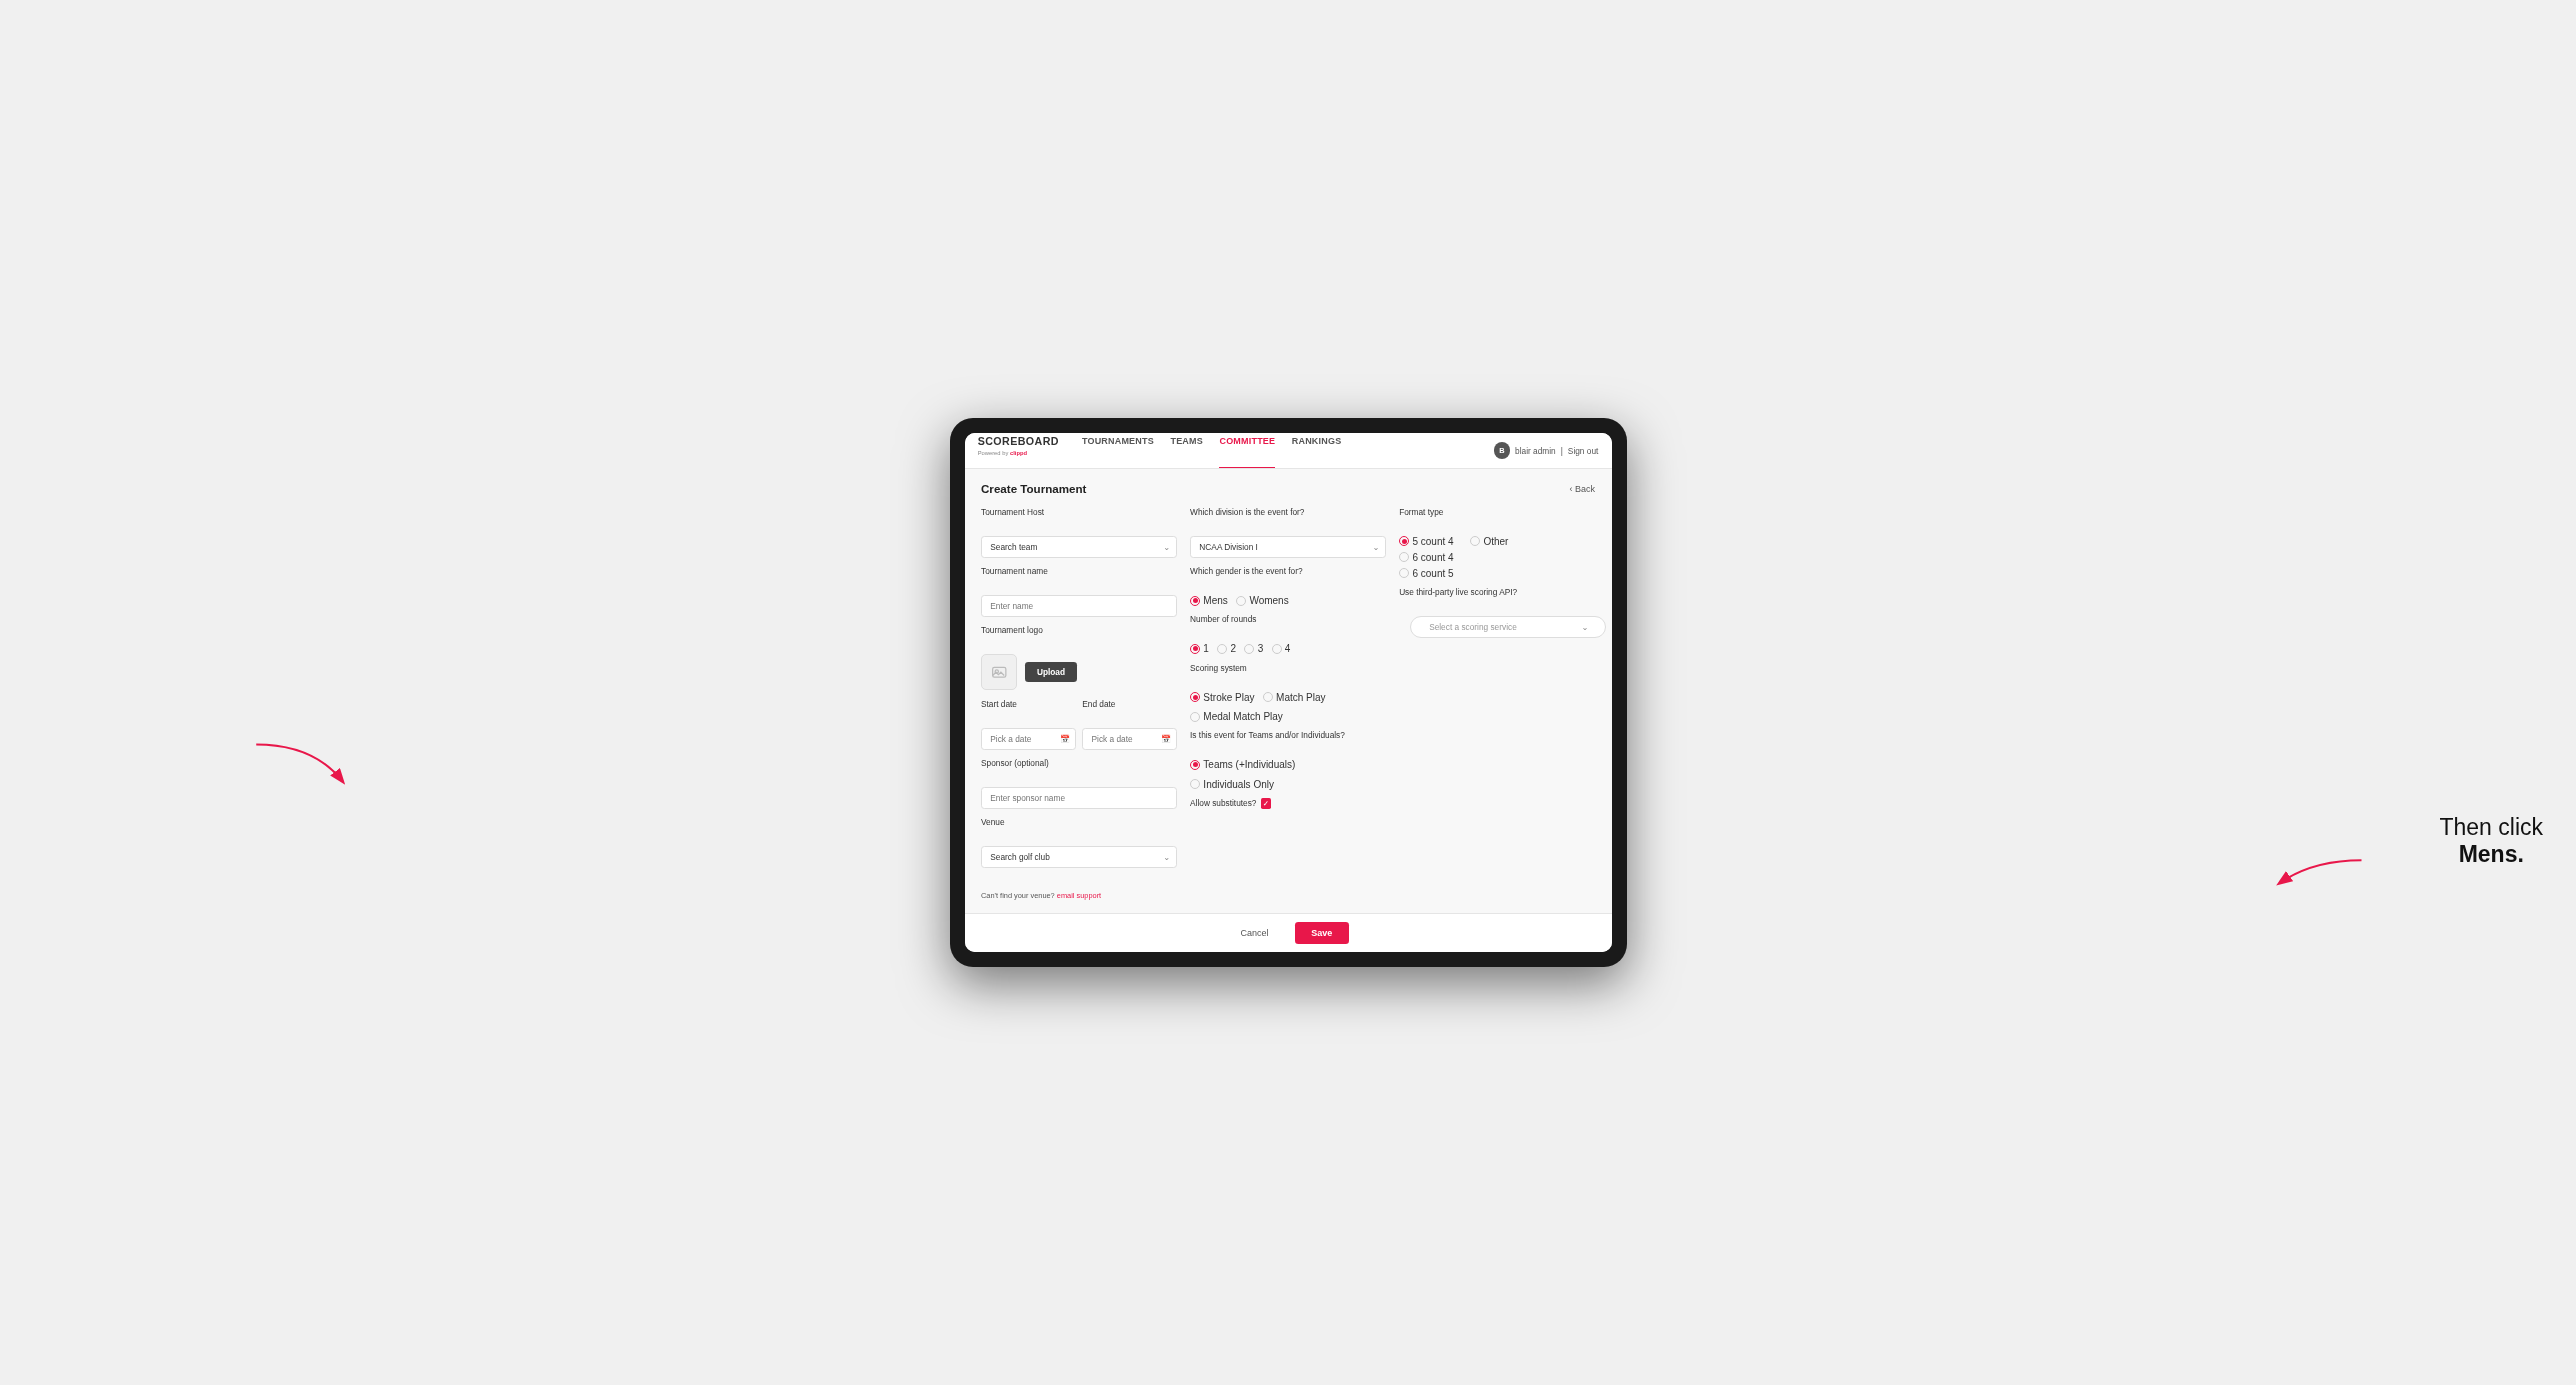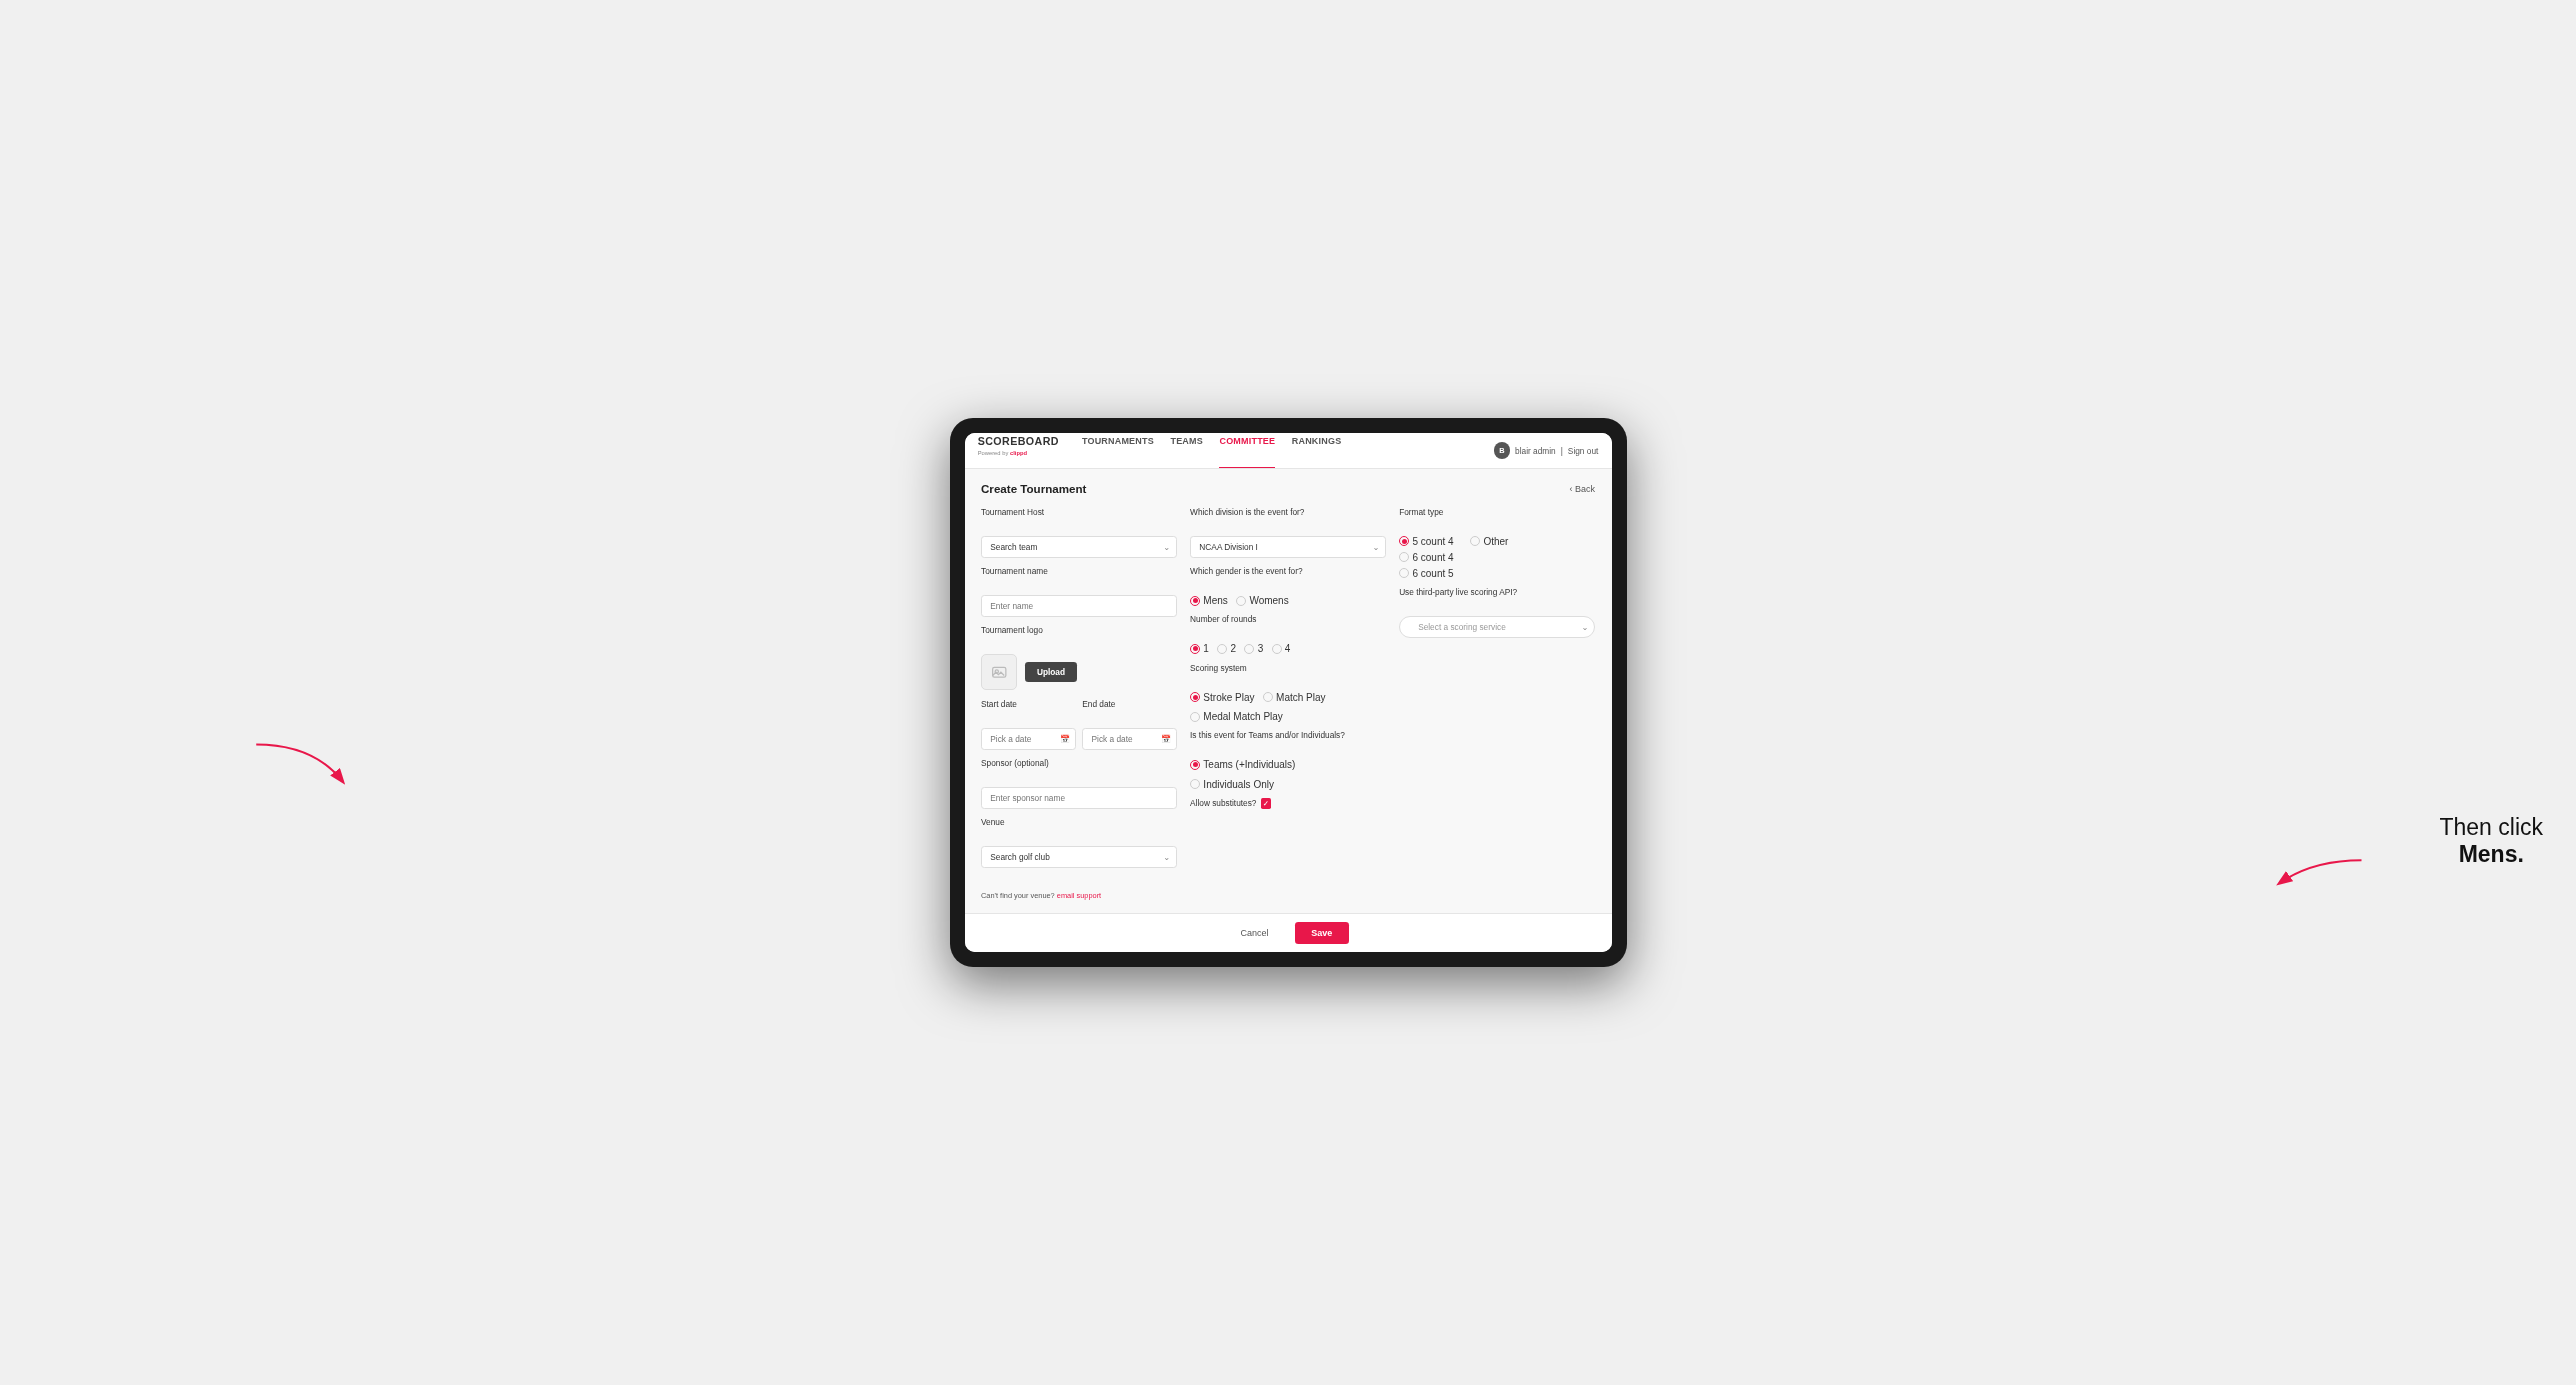--- a/index.html
+++ b/index.html
@@ -430,20 +430,21 @@
     .scoring-select-wrapper select {
       width: 100%;
       padding: 5px 18px;
       border: 0.8px solid #ddd;
       border-radius: 11px;
       font-size: 8.3px;
       color: #999;
       background: #fff;
       appearance: none;
       outline: none;
+      margin-left: 11px;
     }
 
     .scoring-select-wrapper::after {
       content: '⌄';
       position: absolute;
       right: 6.6px;
       top: 50%;
       transform: translateY(-50%);
       font-size: 8.3px;
       color: #888;

